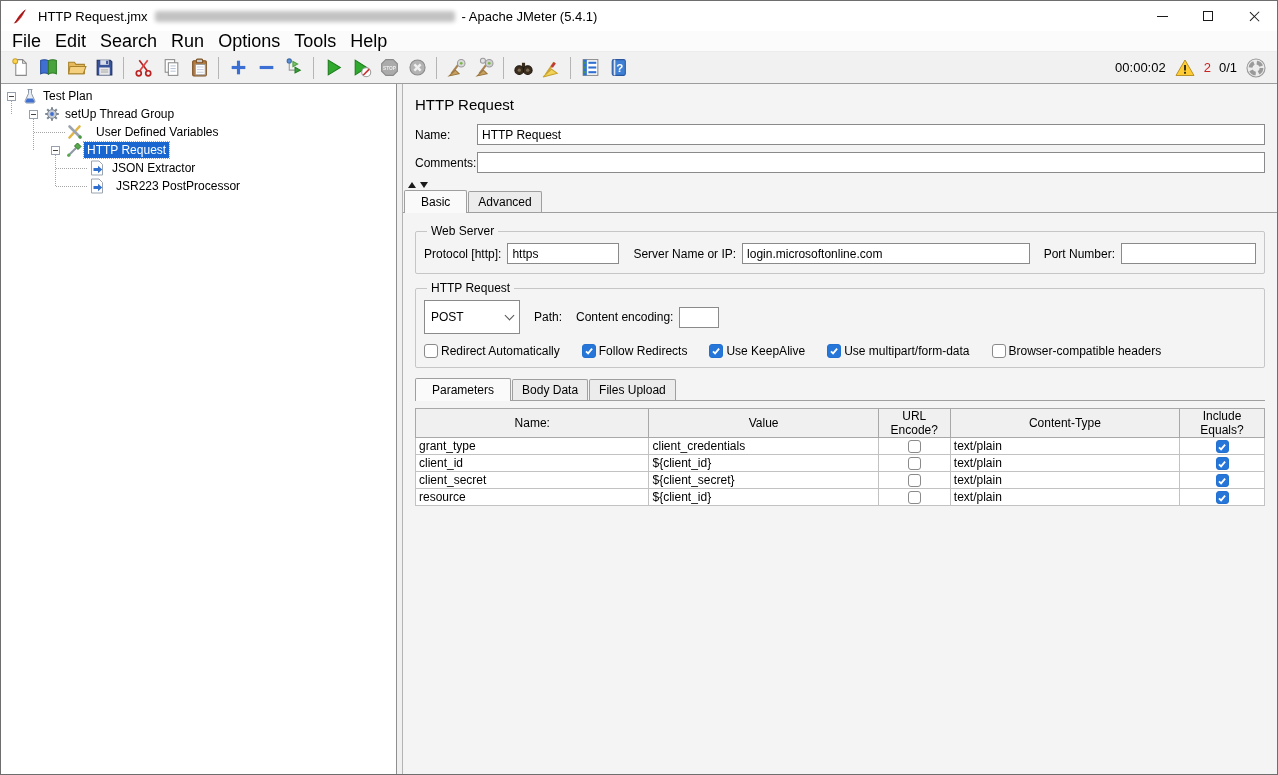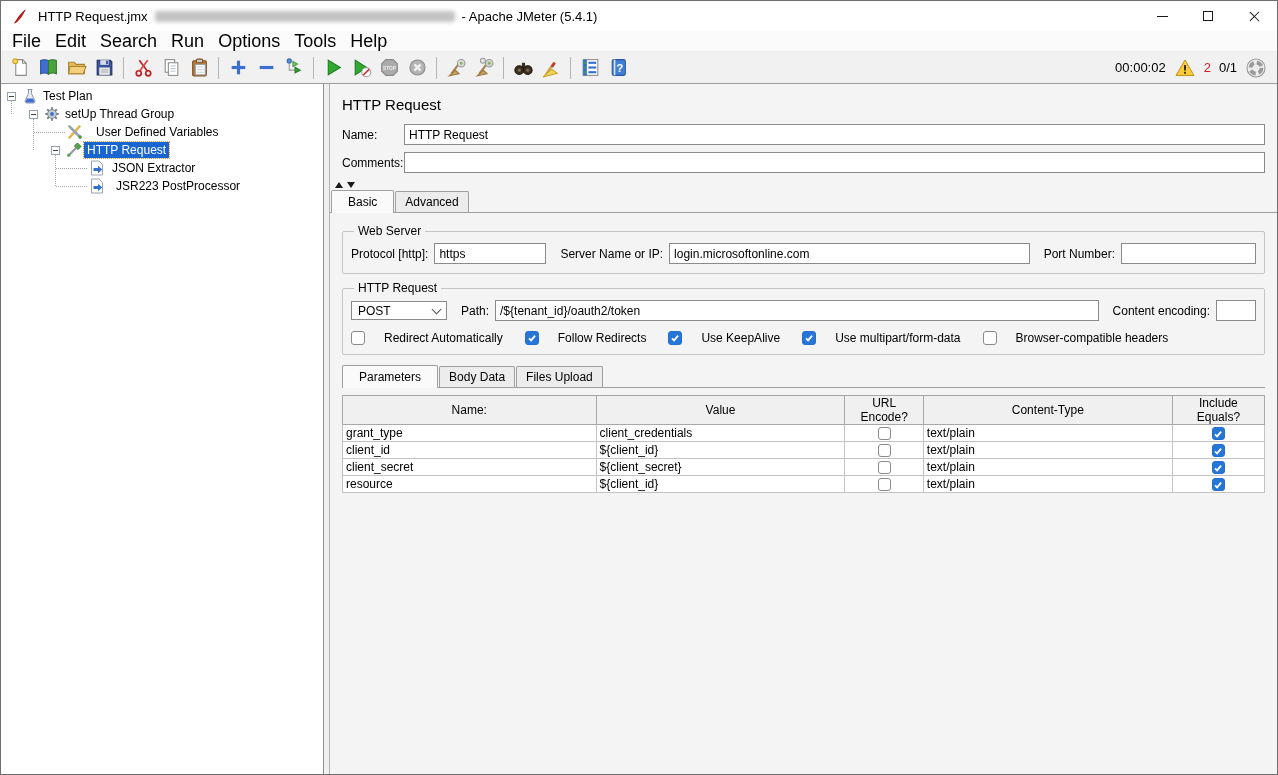--- a/index.html
+++ b/index.html
@@ -29,21 +29,21 @@
   .toolbar{height:32px;flex:none;display:flex;align-items:center;background:#f1f1f1;border-bottom:1px solid #9c9c9c;padding:0 10px 0 5px;}
   .tbtn{width:26px;height:26px;display:flex;align-items:center;justify-content:center;margin:0 1px;flex:none;}
   .tbtn svg{width:21px;height:21px;}
   .tsep{width:1px;height:22px;background:#b5b5b5;margin:0 5px;flex:none;}
   .tstatus{margin-left:auto;display:flex;align-items:center;gap:8px;font-size:13px;}
   .warn-count{color:#cc2222;}
   .tstatus svg{display:block;}
 
   
   .app-body{flex:1;display:flex;min-height:0;}
-  .tree-panel{width:323px;flex:none;background:#fff;border-right:1px solid #8f8f8f;position:relative;padding-top:3px;}
+  .tree-panel{width:396px;flex:none;background:#fff;border-right:1px solid #8f8f8f;position:relative;padding-top:3px;}
   .pane-divider{width:5px;flex:none;background:#f0f0f0;}
   .content{flex:1;min-width:0;background:#f4f4f4;border-left:1px solid #b3b3b3;display:flex;flex-direction:column;}
 
   
   .tree-row{height:18px;display:flex;align-items:center;position:relative;z-index:1;}
   .expander{width:9px;height:9px;flex:none;border:1px solid #97a1ab;background:#fff;position:relative;}
   .expander::after{content:"";position:absolute;left:1px;top:3px;width:5px;height:1px;background:#444;}
   .ticon{width:16px;height:16px;flex:none;display:flex;}
   .ticon svg{width:16px;height:16px;}
   .tlabel{padding:1px 3px;white-space:nowrap;}
@@ -74,24 +74,24 @@
   fieldset.group{border:1px solid #c6c6c6;border-radius:2px;padding:5px 8px 9px;margin-bottom:7px;}
   fieldset.group legend{padding:0 4px;margin-left:3px;}
   .inline-row{display:flex;align-items:center;}
   .lbl{flex:none;white-space:nowrap;}
   .ml{margin-left:14px;}
   .mls{margin-left:6px;}
   .grow{flex:1;min-width:0;}
   .w-protocol{width:112px;}
   .w-port{width:135px;}
   .w-enc{width:40px;}
-  .select{width:96px;height:19px;flex:none;border:1px solid #8a8a8a;background:#fff;display:flex;align-items:center;padding:0 6px;}
+  .select{width:96px;height:34px;flex:none;border:1px solid #8a8a8a;background:#fff;display:flex;align-items:center;padding:0 6px;}
   .chev{margin-left:auto;width:7px;height:7px;border-right:1.4px solid #555;border-bottom:1.4px solid #555;transform:rotate(45deg);margin-top:-3px;}
   .checks{margin-top:10px;gap:22px;}
-  .cb{display:flex;align-items:center;gap:19px;}
+  .cb{display:flex;align-items:center;gap:3px;}
   .box{width:14px;height:14px;flex:none;border:1px solid #8a8a8a;border-radius:3px;background:#fff;display:flex;align-items:center;justify-content:center;}
   .box.checked{background:#2676d9;border-color:#2270cf;}
   .box svg{width:10px;height:10px;display:block;}
 
   
   .ptabbar{display:flex;align-items:flex-end;margin-top:3px;position:relative;z-index:2;}
   .ptabpanel{border-top:1px solid #9f9f9f;padding-top:7px;}
   .table-title{text-align:center;margin:2px 0 7px;}
   table.params{width:100%;border-collapse:collapse;background:#fff;border:1px solid #8a8a8a;}
   table.params th{background:#f0f0f0;border:1px solid #a8a8a8;font-weight:400;height:18px;padding:0 3px;}
@@ -441,21 +441,20 @@
         </fieldset>
 
         <fieldset class="group">
           <legend>HTTP Request</legend>
           <div class="inline-row">
             <span class="select">
               <span>POST</span>
               <span class="chev"></span>
             </span>
             <span class="lbl ml">Path:</span>
-            <input class="txt grow mls" type="text" value="/${tenant_id}/oauth2/token" style="">
             <span class="lbl ml">Content encoding:</span>
             <input class="txt w-enc mls" type="text" value="" style="">
           </div>
           <div class="inline-row checks">
             <span class="cb">
               <span class="box"></span>
               <span>Redirect Automatically</span>
             </span>
             <span class="cb">
               <span class="box checked">

